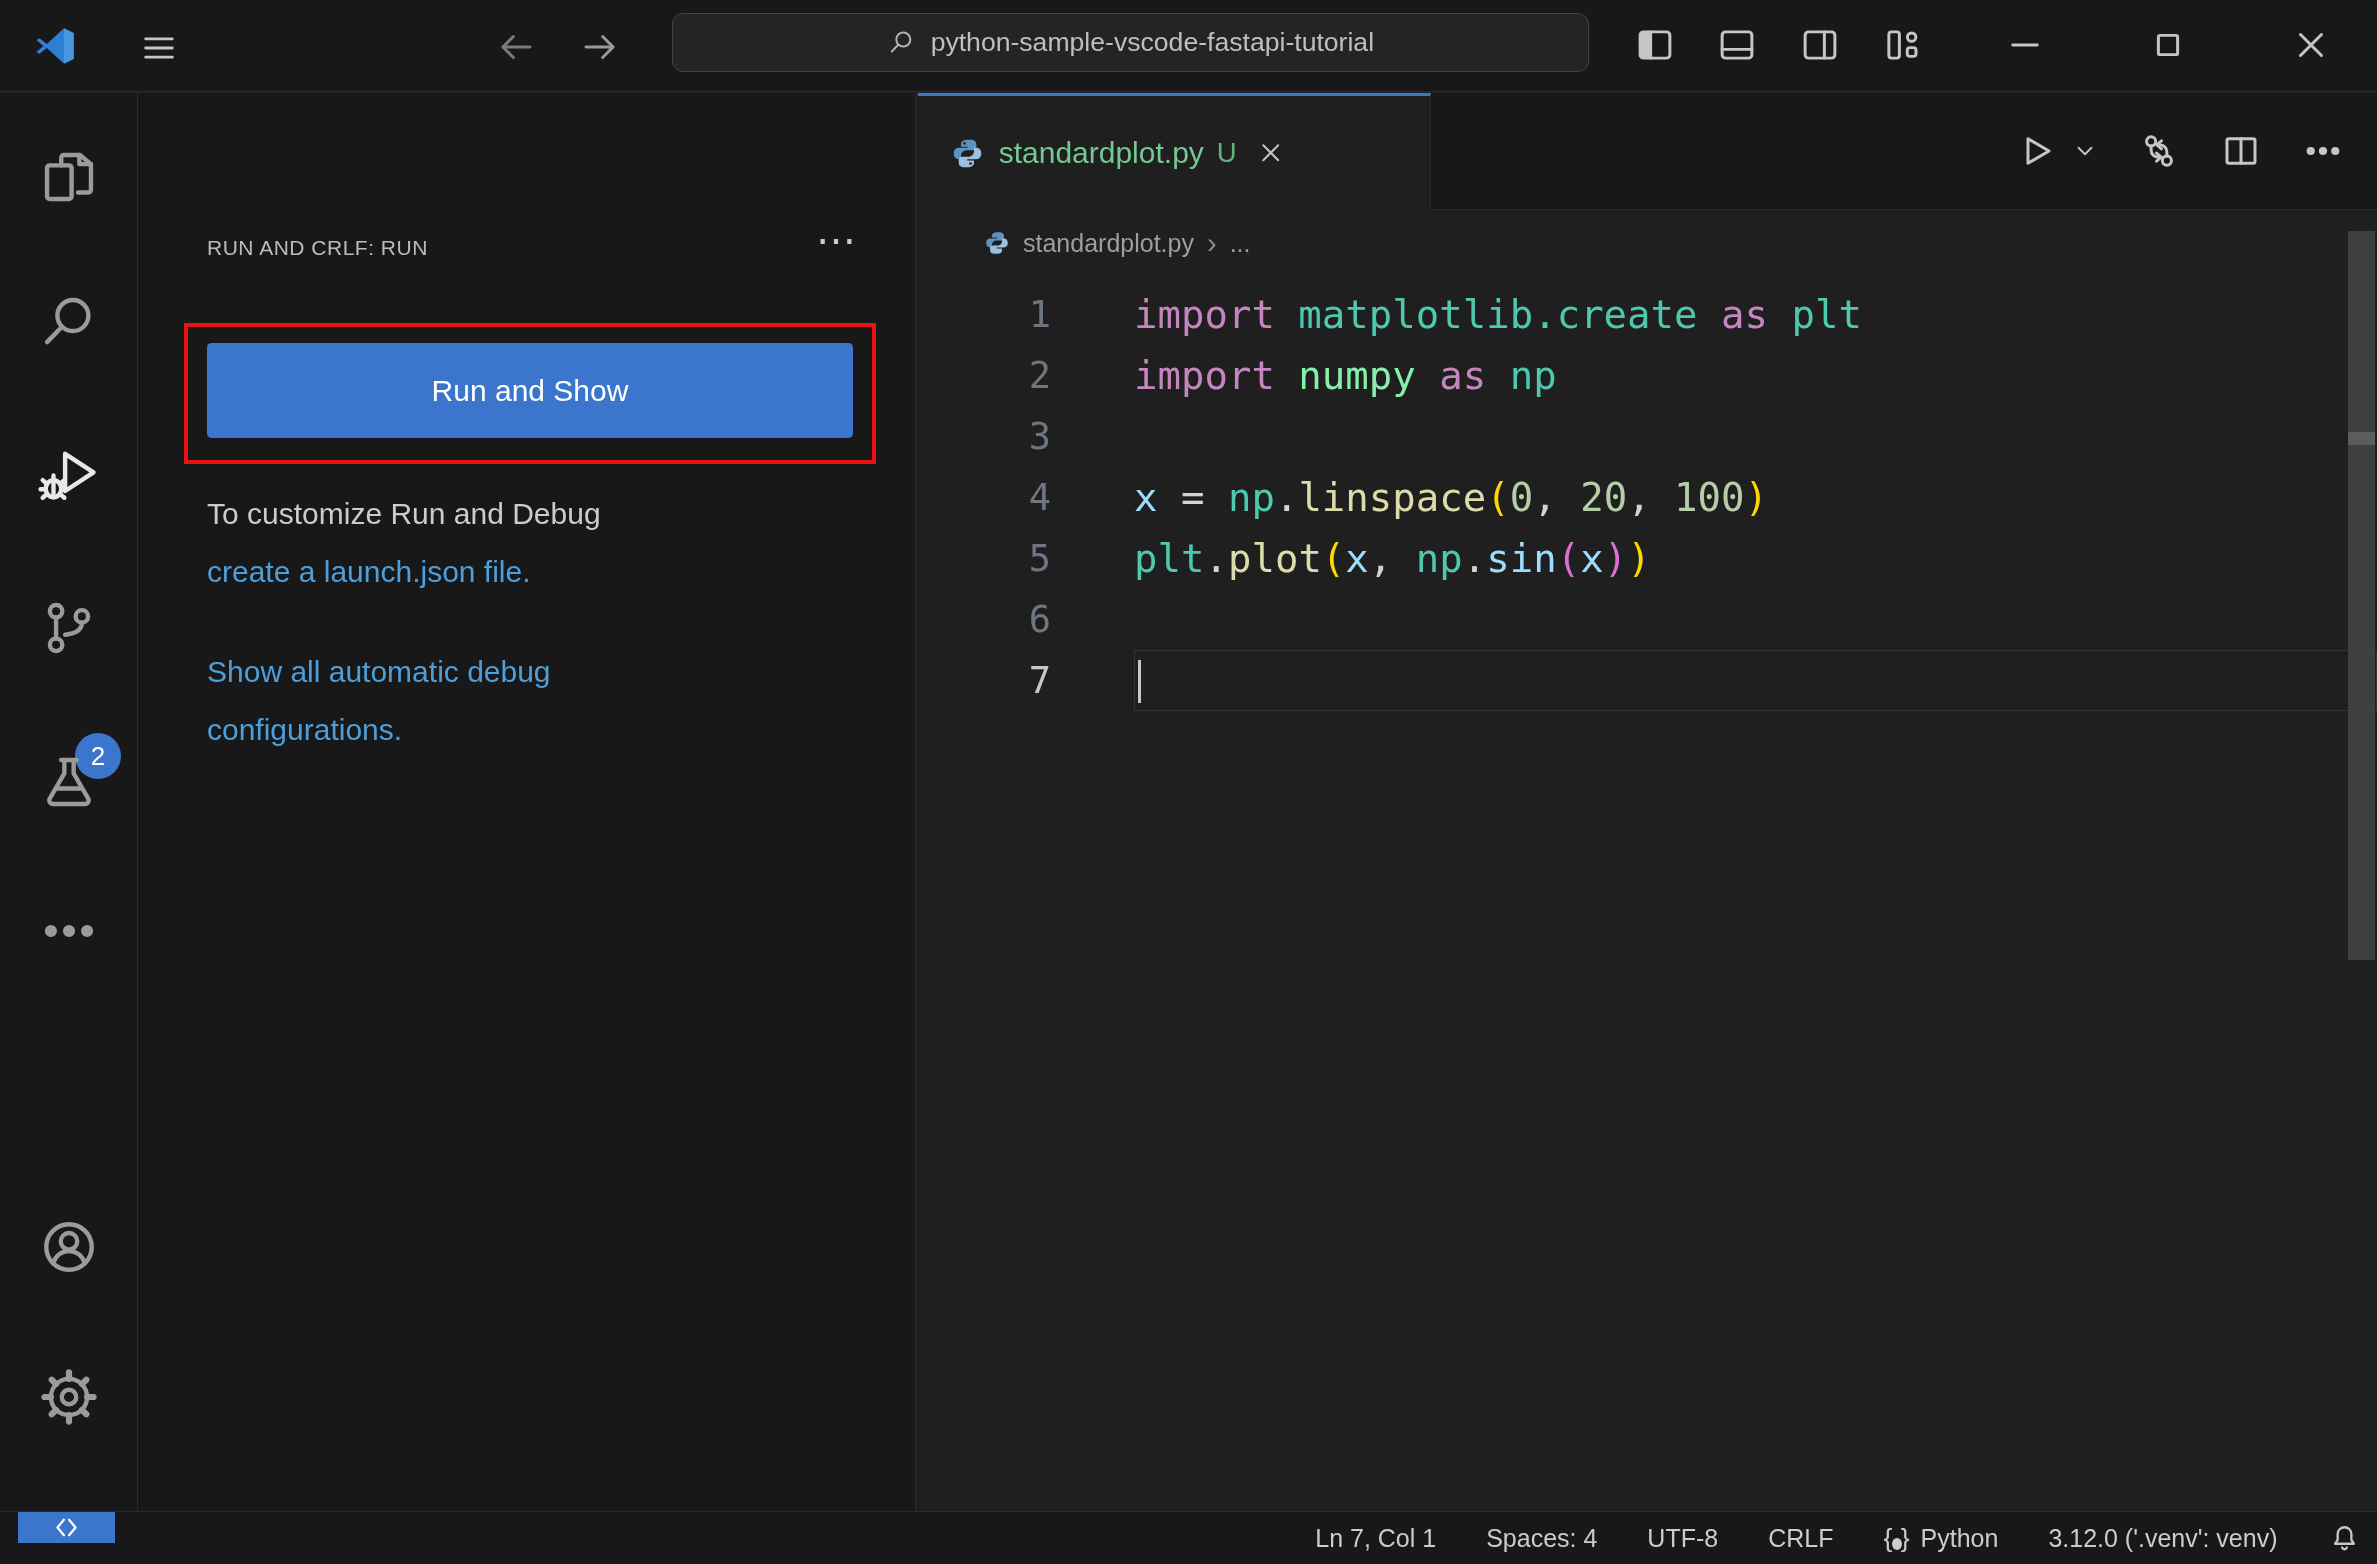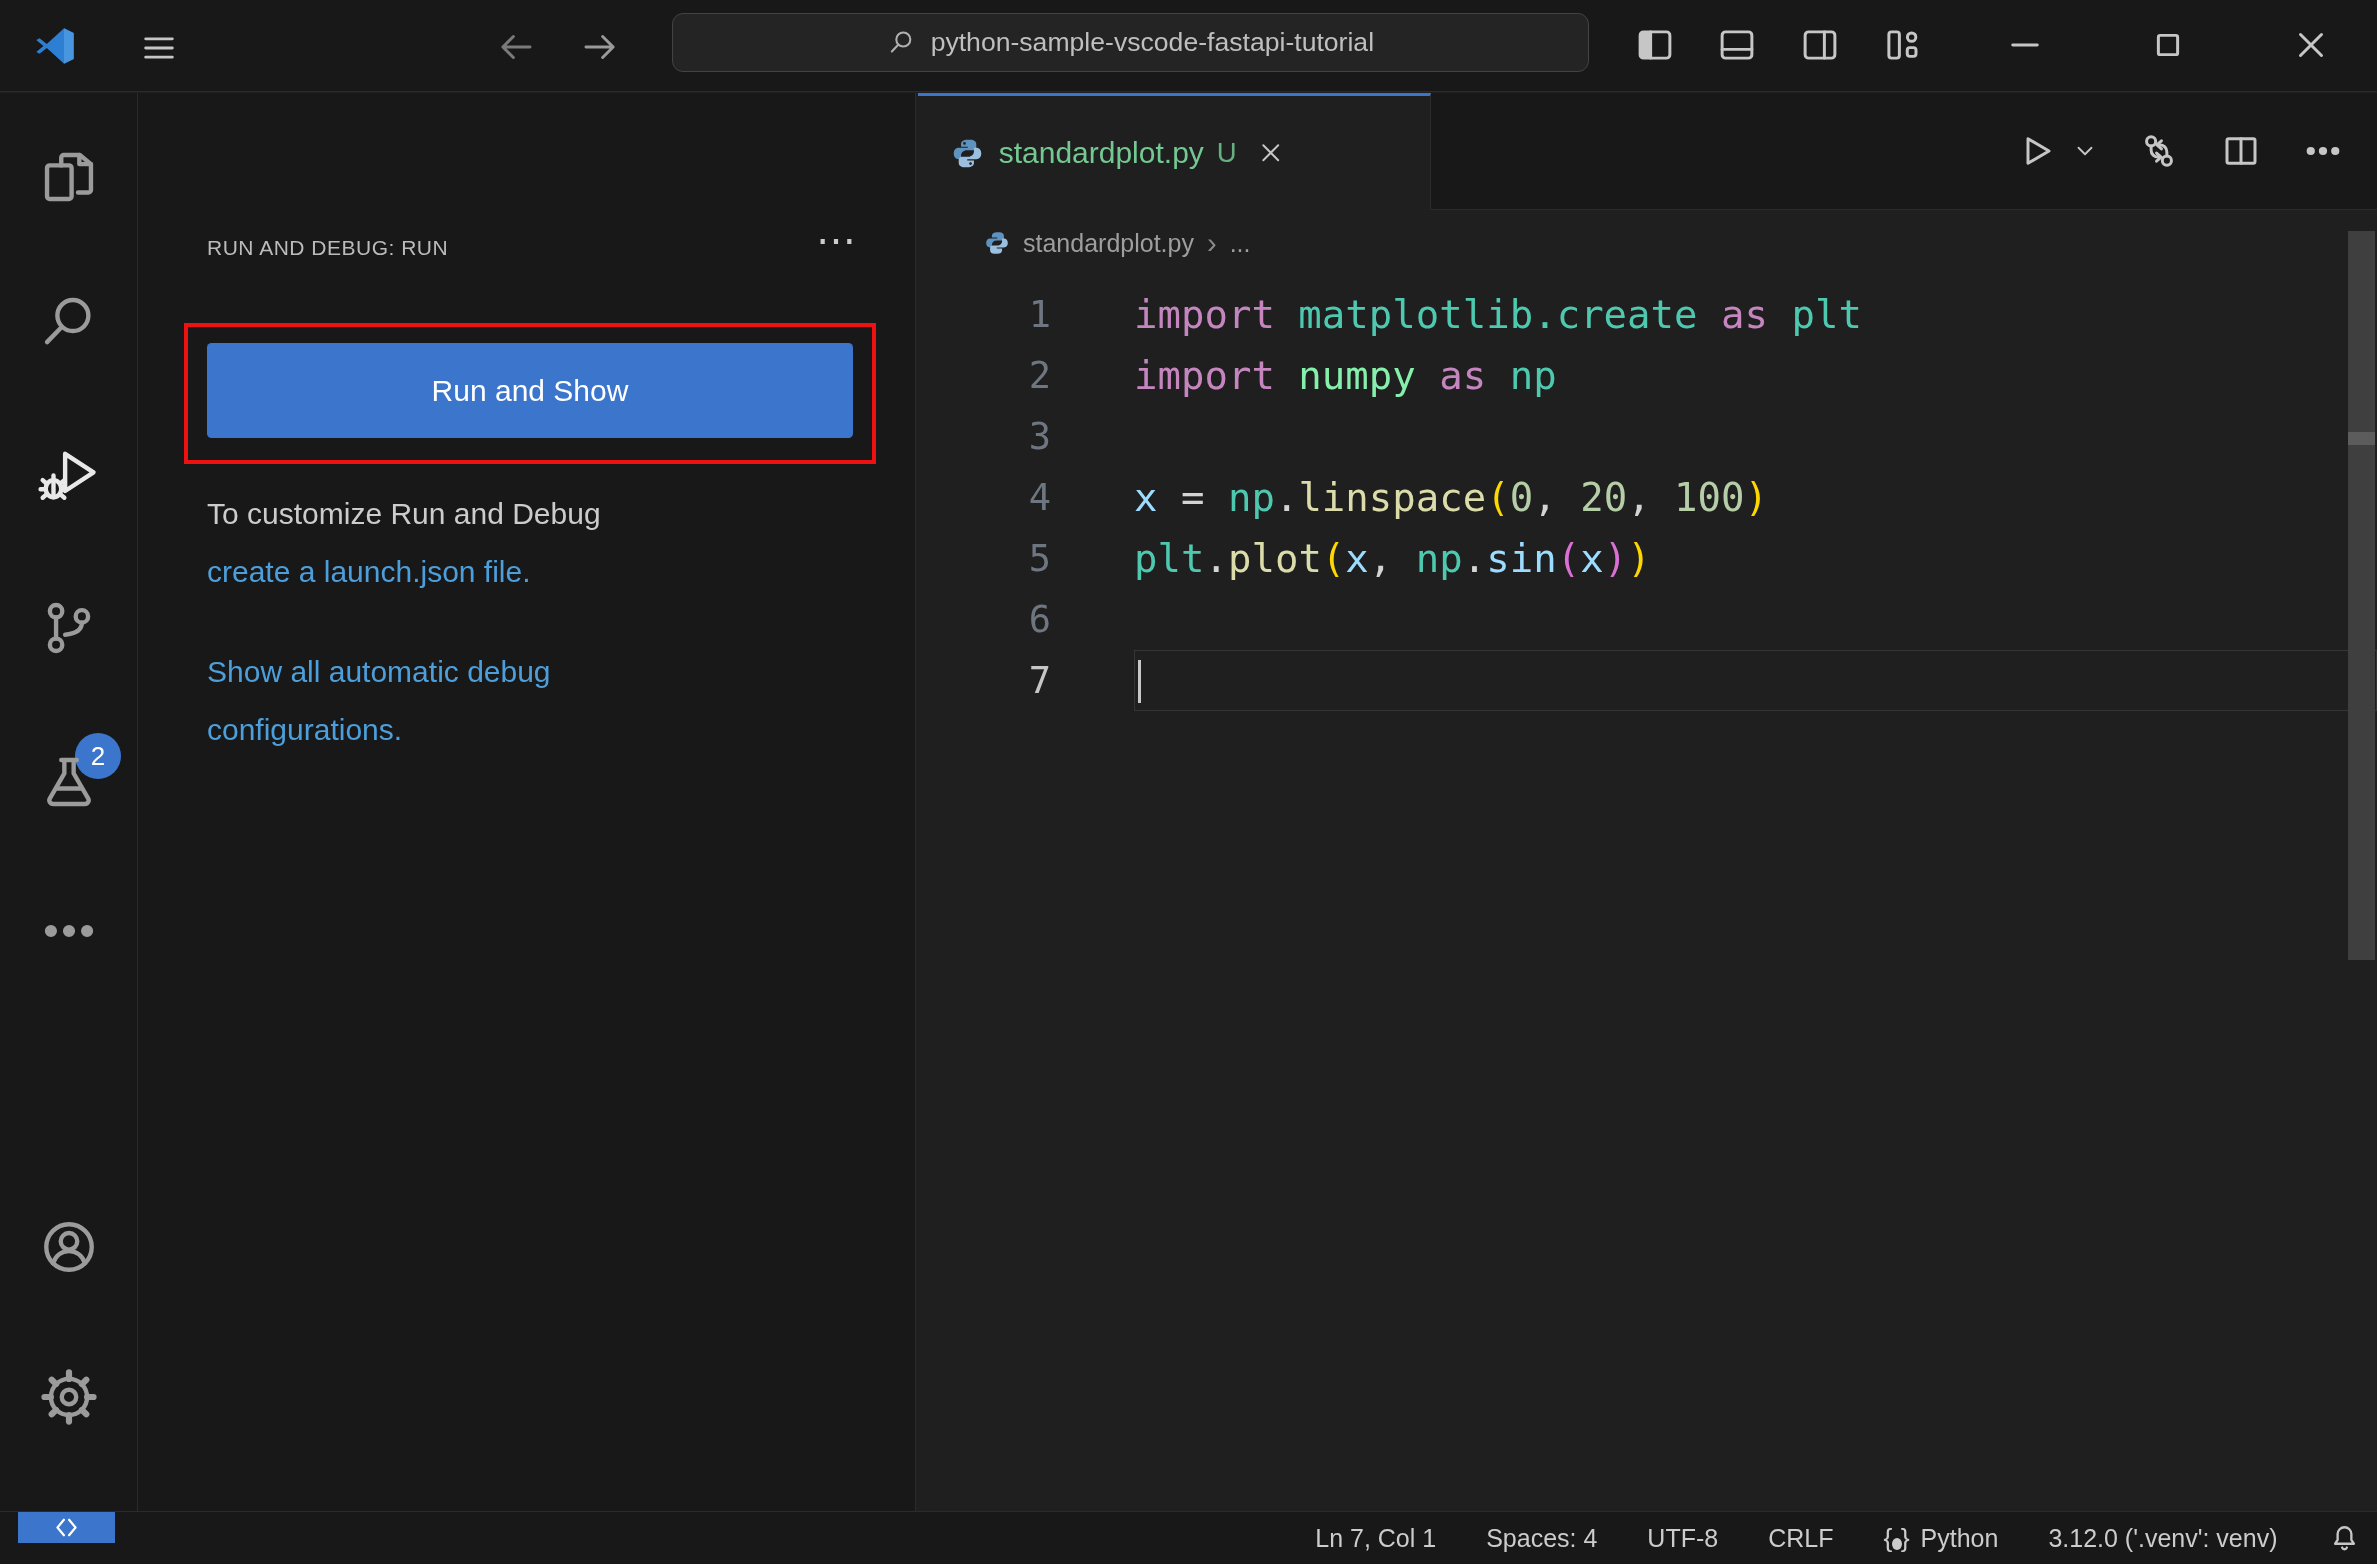--- a/index.html
+++ b/index.html
@@ -162,21 +162,21 @@
   </svg>
   <svg class="ic dim act-item" style="top:1273px" viewBox="0 0 24 24">
     <circle cx="12" cy="12" r="7"></circle>
       <circle cx="12" cy="12" r="2.8"></circle>
     <path d="M12 5V2.5M12 21.5V19M5 12H2.5M21.5 12H19M7 7 5.3 5.3M18.7 18.7 17 17M7 17l-1.7 1.7M18.7 5.3 17 7" stroke-width="2.4"></path>
   </svg>
   <div class="badge-br">BR</div>
 </div>
 
 <div id="sidebar">
-  <div id="sidebar-title">RUN AND DEBUG: RUN</div>
+  <div id="sidebar-title">RUN AND CRLF: RUN</div>
   <div id="sidebar-more">⋯</div>
   <div id="red-box"></div>
   <button id="run-btn">Run and Show</button>
   <div id="showall-p">
     <a class="link">Show all automatic debug</a>
     <a class="link">configurations.</a>
   </div>
   <div id="custom-p">
     <span style="display:block">To customize Run and Debug</span>
     <a class="link">create a launch.json file.</a>

